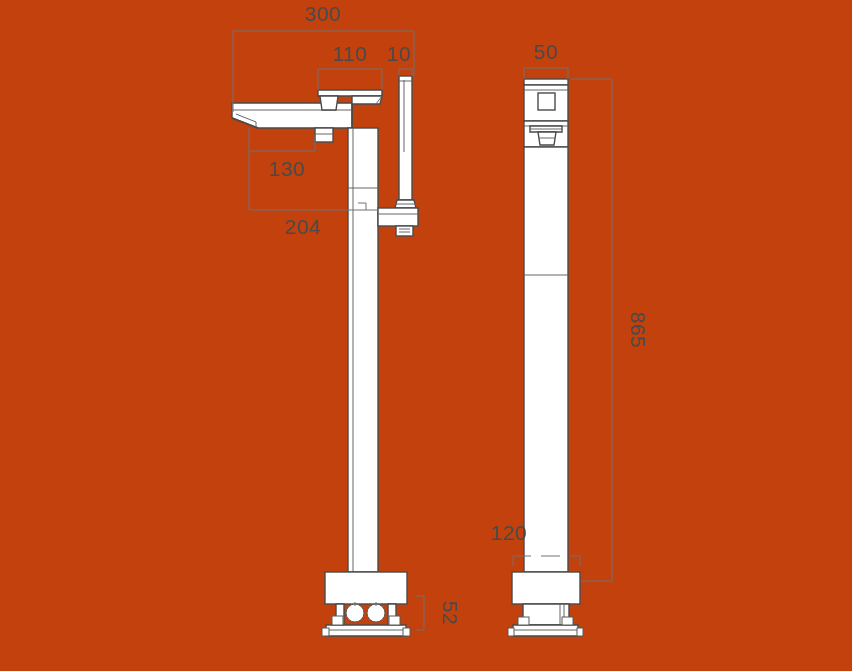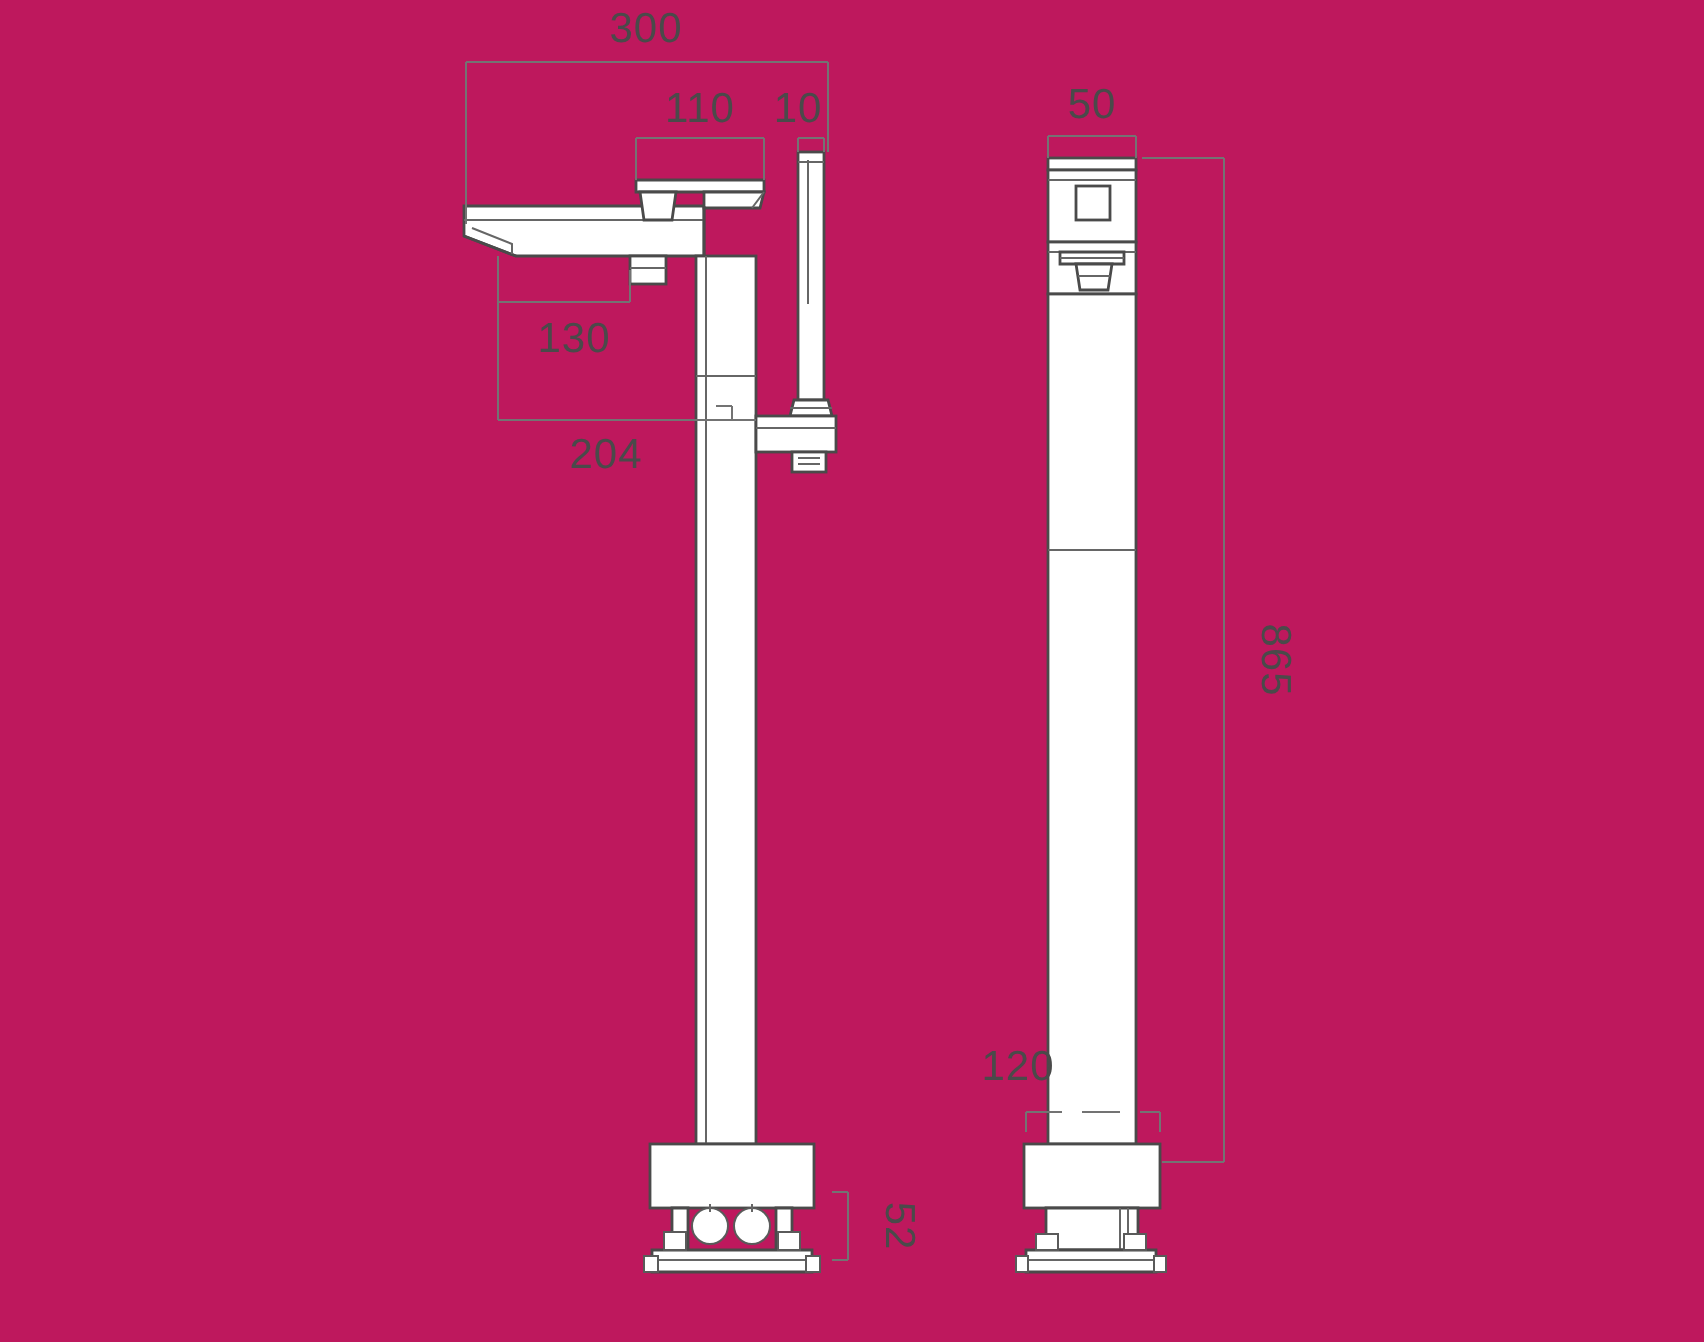--- a/index.html
+++ b/index.html
@@ -7,21 +7,21 @@
     padding: 0;
     background: #ffffff;
   }
   body {
     font-family: "Liberation Sans", sans-serif;
   }
   #drawing-root {
     position: relative;
     width: 852px;
     height: 671px;
-    background: #be185d;
+    background: #c2410c;
     overflow: hidden;
   }
   svg#tech-drawing {
     position: absolute;
     left: 0;
     top: 0;
     width: 852px;
     height: 671px;
     display: block;
   }

